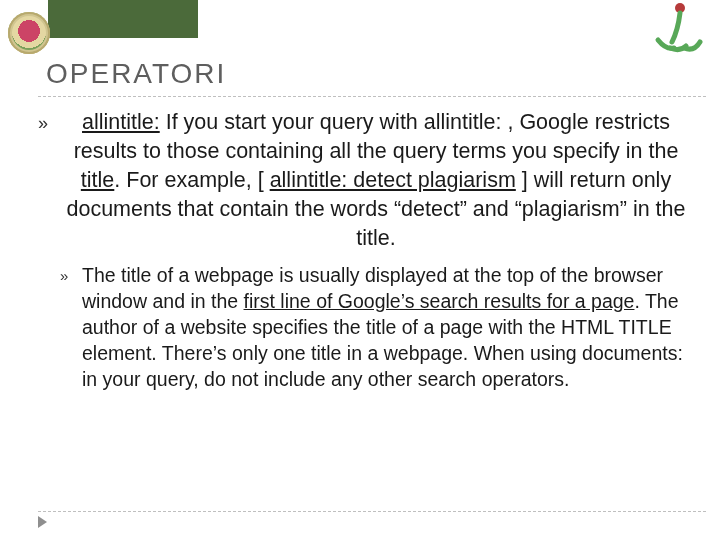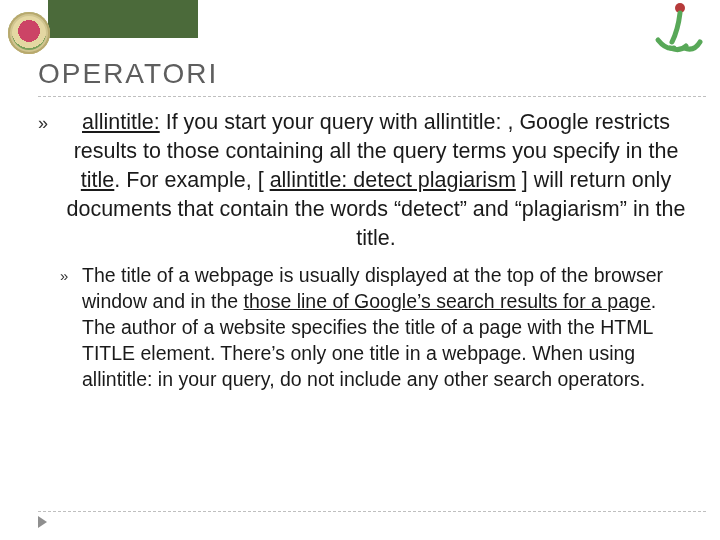--- a/index.html
+++ b/index.html
@@ -31,21 +31,21 @@
   }
   .logo-right {
     position: absolute;
     right: 14px;
     top: 0px;
     width: 56px;
     height: 54px;
   }
   .title {
     position: absolute;
-    left: 38px;
+    left: 46px;
     top: 58px;
     font-size: 28px;
     letter-spacing: 2px;
     color: #5e5e5e;
     font-weight: 400;
   }
   .divider-under-title {
     position: absolute;
     left: 38px;
     right: 14px;
@@ -138,21 +138,21 @@
     <div class="bullet-mark">»</div>
     <div class="body-1">
       <span class="uline">allintitle:</span><span> If you start your query with allintitle: , Google restricts results to those containing all the query terms you specify in the </span><span class="uline">title</span><span>. For example, [ </span><span class="uline">allintitle: detect plagiarism</span><span> ] will return only documents that contain the words “detect” and “plagiarism” in the title.</span>
     </div>
   </div>
 
   <div class="sub-indent">
     <div class="bullet-row">
       <div class="bullet-mark-sub">»</div>
       <div class="body-2">
-        <span>The title of a webpage is usually displayed at the top of the browser window and in the </span><span class="uline">those line of Google’s search results for a page</span><span>. The author of a website specifies the title of a page with the HTML TITLE element. There’s only one title in a webpage. When using allintitle: in your query, do not include any other search operators.</span>
+        <span>The title of a webpage is usually displayed at the top of the browser window and in the </span><span class="uline">first line of Google’s search results for a page</span><span>. The author of a website specifies the title of a page with the HTML TITLE element. There’s only one title in a webpage. When using documents: in your query, do not include any other search operators.</span>
       </div>
     </div>
   </div>
 
 </div>
 
 <div class="bottom-divider"></div>
 <div class="arrow-indicator"></div>
 
 </body></html>

